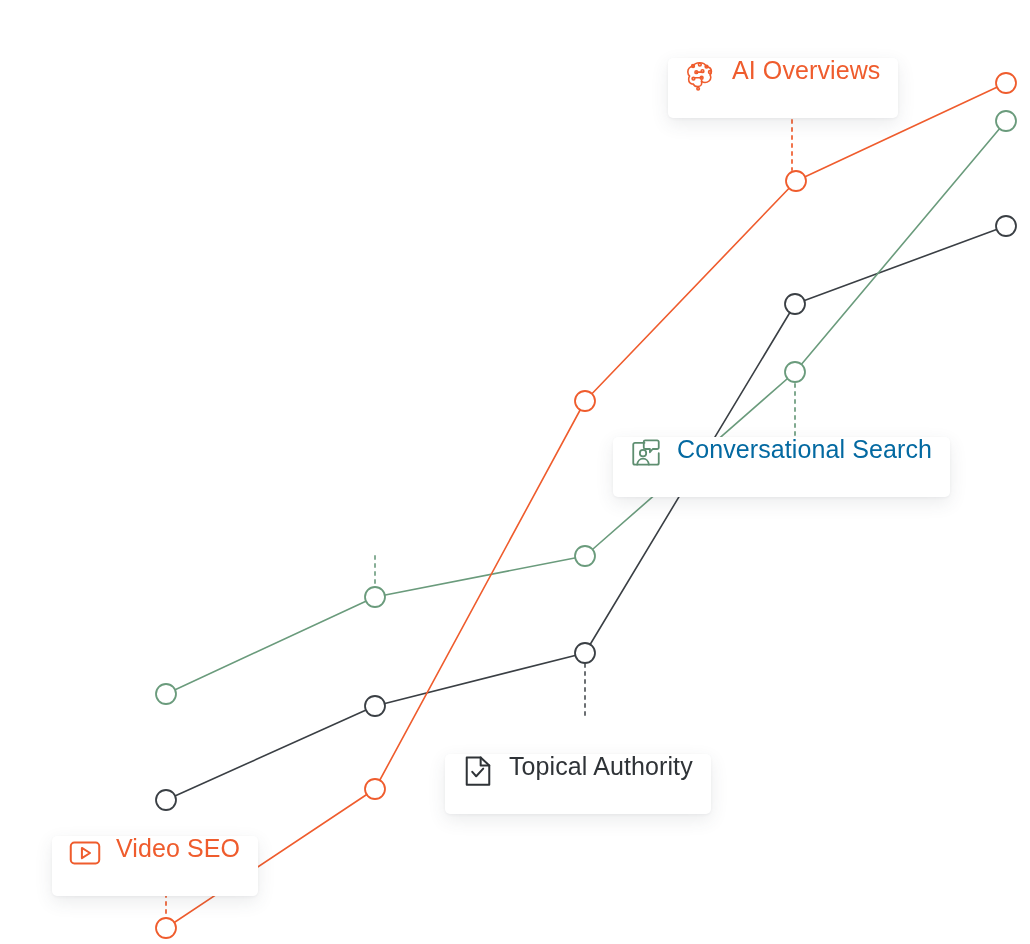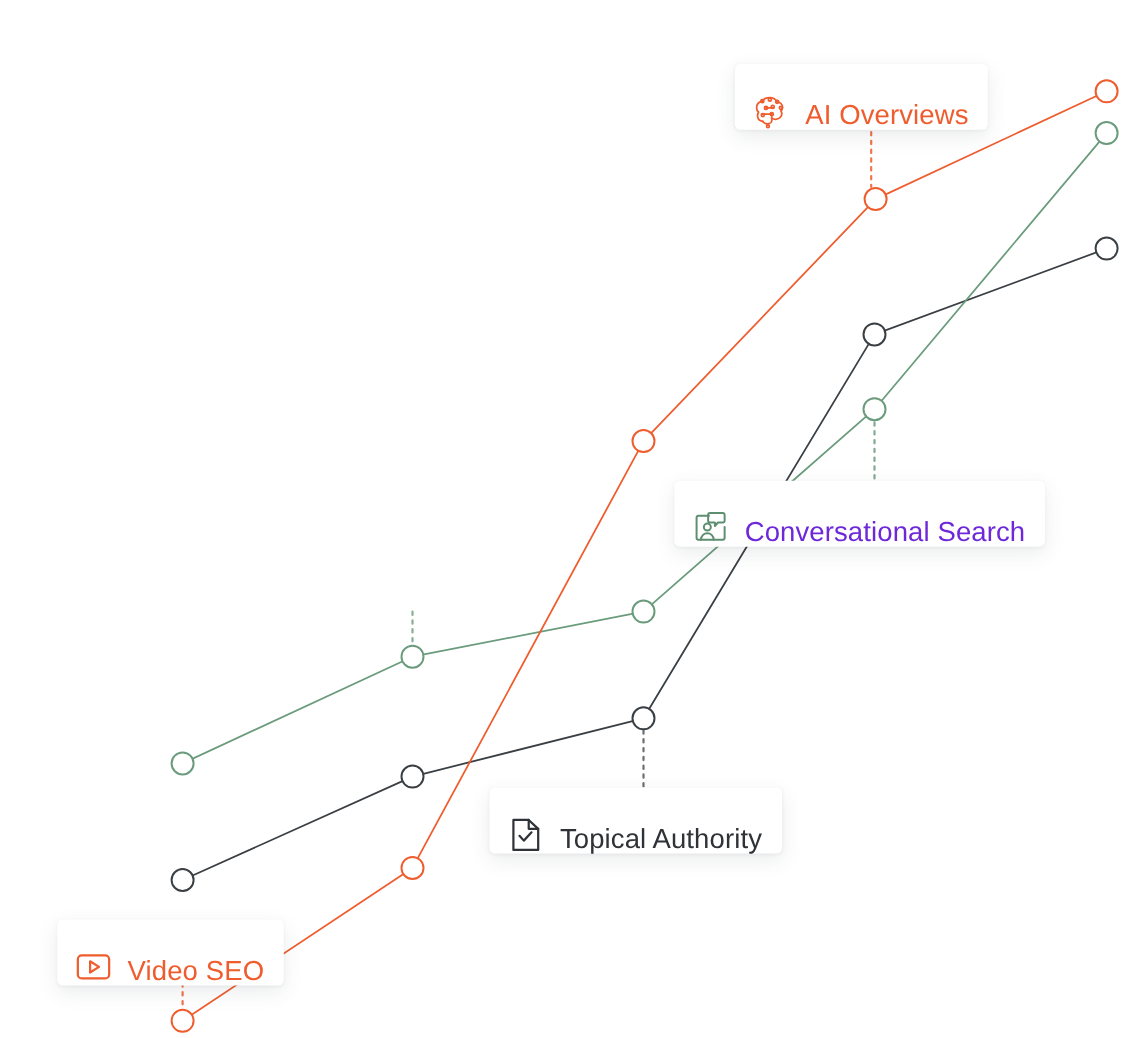--- a/index.html
+++ b/index.html
@@ -30,21 +30,21 @@
     top: 0;
     width: 1030px;
     height: 944px;
     display: block;
   }
 
   
   .label-chip {
     position: absolute;
     display: flex;
-    align-items: flex-end;
+    align-items: flex-start;
     box-sizing: border-box;
     background: #ffffff;
     border-radius: 5px;
     padding: 0 18px 0 16px;
     height: 60px;
     box-shadow: 0 6px 18px rgba(60, 70, 80, 0.10),
                 0 1px 3px rgba(60, 70, 80, 0.06);
     white-space: nowrap;
   }
   .label-chip .chip-icon {
@@ -61,28 +61,28 @@
   }
   .label-chip .chip-text {
     font-size: 25px;
     line-height: 1;
     letter-spacing: 0.1px;
     font-weight: 400;
   }
 
   
   .chip-orange .chip-text { color: #EF5C2D; }
-  .chip-teal   .chip-text { color: #6d28d9; }
+  .chip-teal   .chip-text { color: #0369a1; }
   .chip-dark   .chip-text { color: #2F3337; }
 
   
   #chip-ai-overviews          { left: 668px;  top: 58px;  }
   #chip-conversational-search { left: 613px;  top: 437px; }
   #chip-zero-click            { left: 261px;  top: 493px; }
-  #chip-topical-authority     { left: 445px;  top: 716px; }
+  #chip-topical-authority     { left: 445px;  top: 754px; }
   #chip-video-seo             { left: 52px;   top: 836px; }
 </style>
 </head>
 <body>
 
 <div id="chart-root">
 
   <svg id="plot-svg" viewBox="0 0 1030 944">
 
     <g>

